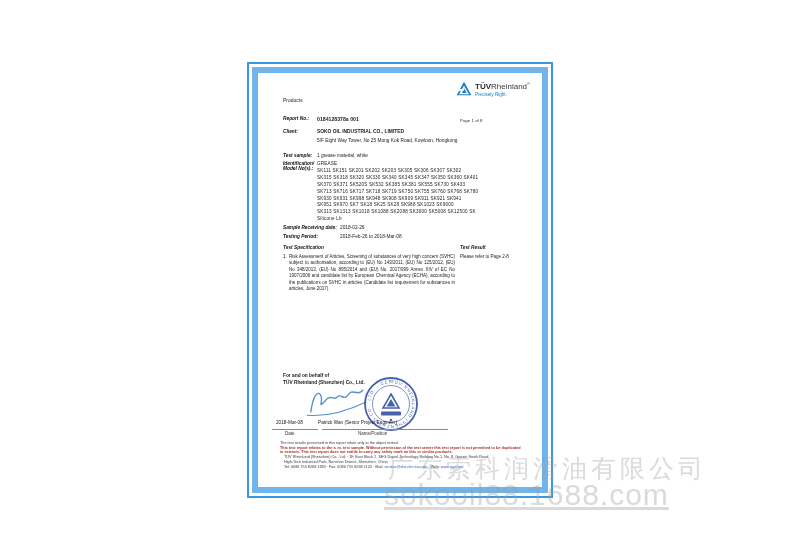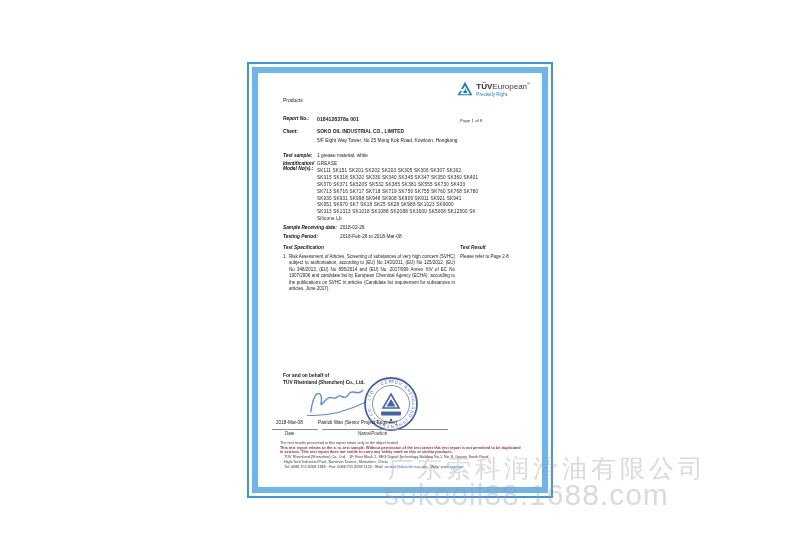--- a/index.html
+++ b/index.html
@@ -55,21 +55,21 @@
   .footer div { font-size:3.8px; line-height:4.7px; }
   .f-black { color:#3a3a3a; }
   .f-red { color:#9e2b25; font-weight:bold; }
   .f-addr { color:#3a3a3a; padding-left:4px; }
   .f-contact { color:#3a3a3a; padding-left:4px; }
   .f-link { color:#1859c8; text-decoration:none; }
 
   
   .wm { position:absolute; color:rgba(158,158,158,0.38); z-index:5; white-space:nowrap; }
   .wm-cn { left:388px; top:452px; font-size:25px; letter-spacing:4px; font-weight:400; }
-  .wm-url { left:384px; top:478px; font-size:30px; letter-spacing:1px; font-weight:400; }
+  .wm-url { left:384px; top:478px; font-size:30px; letter-spacing:1px; font-weight:400;text-decoration:underline; }
 </style>
 </head>
 <body>
 
 <div class="canvas">
 
   <div class="cert-outer">
     <div class="cert-band">
       <div class="content">
 
@@ -78,21 +78,21 @@
         <div class="logo">
           <span>
             <svg width="16" height="15" viewBox="0 0 24 22">
               <polygon points="12,1 23,21 1,21" fill="#1a7ac2"></polygon>
               <polygon points="12,7 19.5,19.5 4.5,19.5" fill="#ffffff"></polygon>
               <polygon points="12,10.5 16,17.8 9,17.8" fill="#1a7ac2"></polygon>
               <rect x="3" y="12" width="9" height="2.6" fill="#ffffff" transform="rotate(-8 7 13)"></rect>
             </svg>
           </span>
           <span class="words">
-            <span class="brand"><b>TÜV</b><span>European</span><sup class="reg">®</sup></span>
+            <span class="brand"><b>TÜV</b><span>Rheinland</span><sup class="reg">®</sup></span>
             <span class="tagline">Precisely Right.</span>
           </span>
         </div>
 
         <div class="row" style="top:43px;">
           <span class="lab">Report No.:</span>
           <span class="val val-bold">0184128378a 001</span>
         </div>
         <div class="page-ind">Page 1 of 8</div>
 

